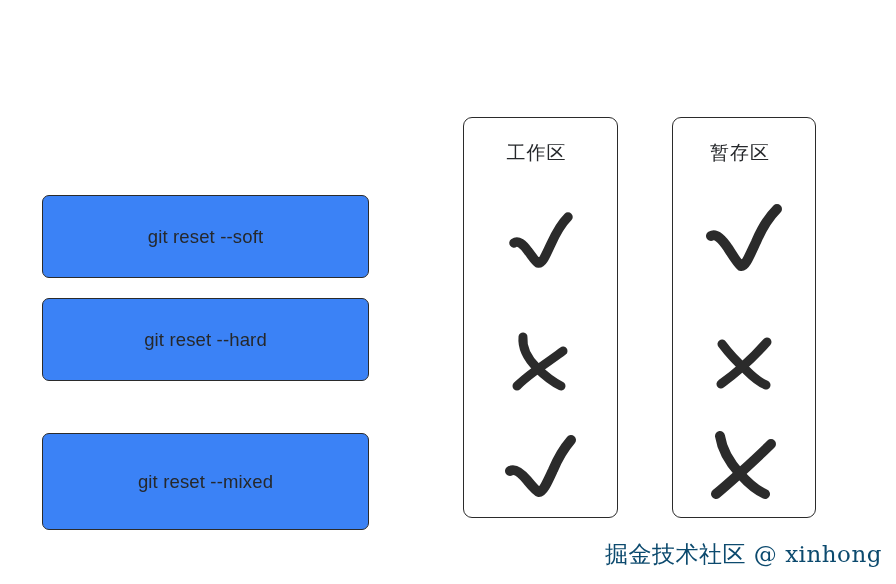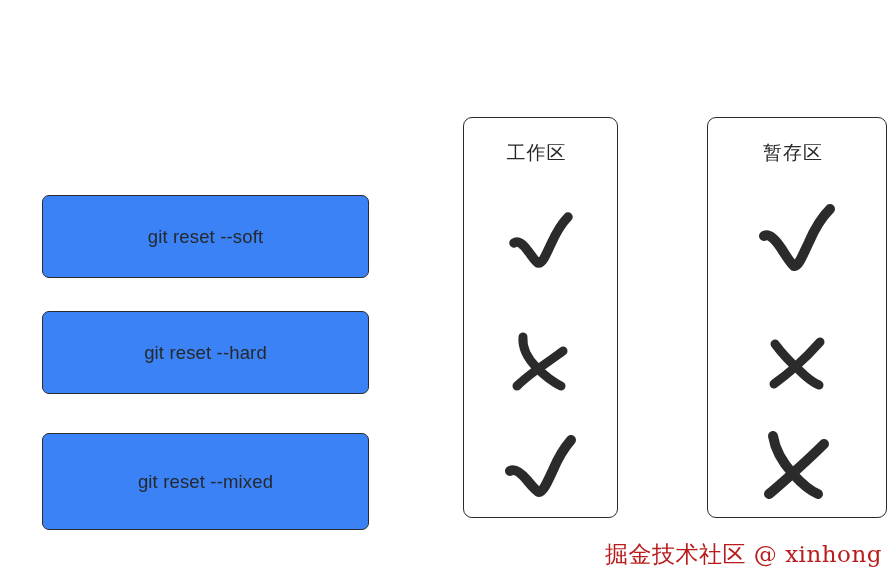--- a/index.html
+++ b/index.html
@@ -28,42 +28,42 @@
     width: 327px;
     box-sizing: border-box;
     border: 1.6px solid #2b2b2b;
     border-radius: 7px;
     background: #3b82f6;
     display: flex;
     align-items: center;
     justify-content: center;
   }
   .cmd-box-1 { top: 195px; height: 83px; }
-  .cmd-box-2 { top: 311px; height: 83px; justify-content: center; }
+  .cmd-box-2 { top: 298px; height: 83px; justify-content: center; }
   .cmd-box-3 { top: 433px; height: 97px; }
 
   .cmd-label {
     font-size: 18.5px;
     color: #26282b;
     letter-spacing: 0.15px;
     white-space: nowrap;
   }
 
   
   .panel {
     position: absolute;
     top: 117px;
     height: 401px;
     box-sizing: border-box;
     border: 1.8px solid #2b2b2b;
     border-radius: 9px;
     background: #ffffff;
   }
   .panel-working { left: 463px; width: 155px; }
-  .panel-staging { left: 672px; width: 180px; margin-left: 35px; }
+  .panel-staging { left: 672px; width: 144px; }
 
   .panel-title {
     position: absolute;
     top: 22px;
     left: 0;
     right: 8px;
     text-align: center;
     font-size: 19px;
     color: #26282b;
     font-family: Liberation Serif, serif;
@@ -83,21 +83,21 @@
   .mark-slot-2 { top: 292px; height: 110px; }
 
   .mark-svg { display: block; }
 
   
   .watermark {
     position: absolute;
     right: 14px;
     bottom: 14px;
     font-size: 23px;
-    color: #b91c1c;
+    color: #0c4a6e;
     font-family: "DejaVu Serif", "Liberation Serif", serif;
     letter-spacing: 0.5px;
     white-space: nowrap;
     user-select: none;
     margin-left: 36px;
   }
 </style>
 </head>
 <body>
 

